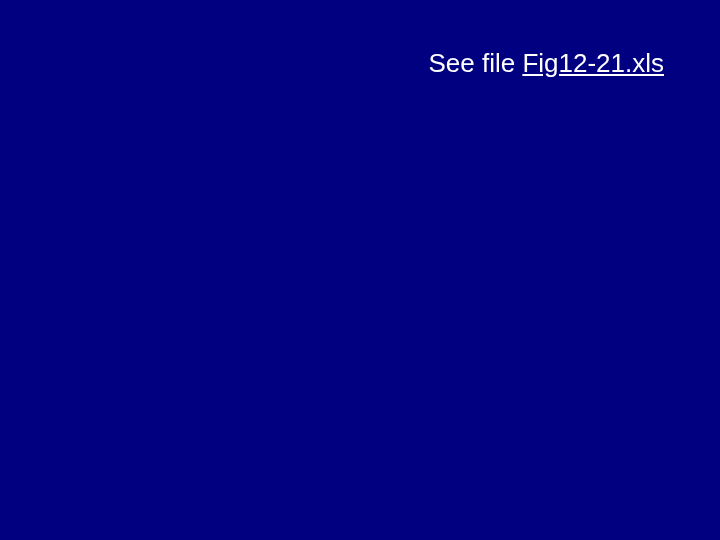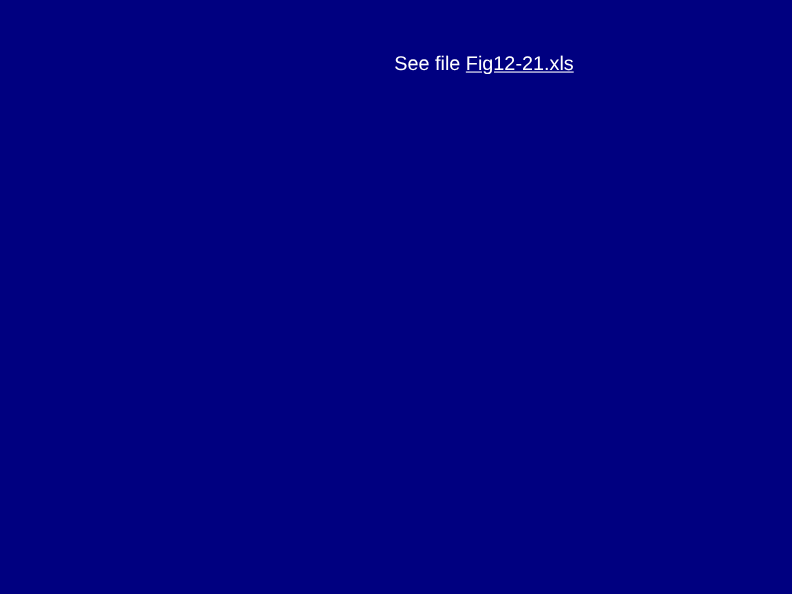--- a/index.html
+++ b/index.html
@@ -21,22 +21,22 @@
     }
     .title {
       color: #5070d0;
       font-size: 32px;
       font-style: italic;
       font-weight: normal;
       margin-bottom: 48px;
     }
     .body-text {
       color: #ffffff;
-      font-size: 18px;
-      text-align: center;
+      font-size: 26px;
+      text-align: right;
       padding-left: 160px;
     }
     .file-link {
       text-decoration: underline;
       color: #ffffff;
     }
   </style>
 </head>
 <body>
 

